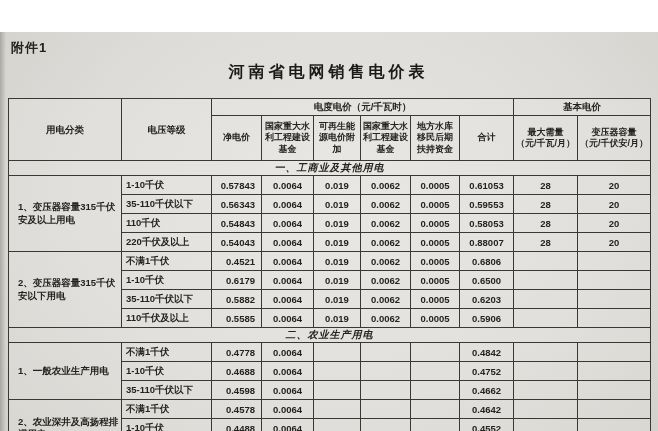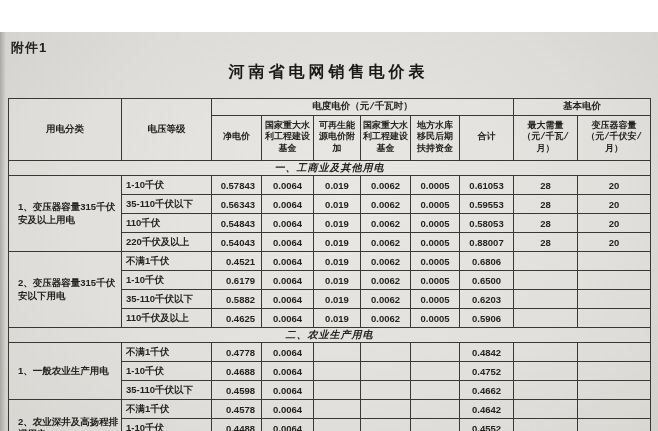--- a/index.html
+++ b/index.html
@@ -42,21 +42,20 @@
     border: 1px solid #3a3833;
     padding: 0 2px;
     overflow: hidden;
     vertical-align: middle;
     font-weight: bold;
     color: #24231f;
   }
   .price-table th {
     font-size: 9px; line-height: 1.25;
     font-weight: bold;
-    font-family: Liberation Mono, monospace;
   }
   tr.group-hdr th { height: 16px; font-size: 9.5px; }
   tr.sub-hdr th { height: 44px; white-space: pre-line; }
   tr.section-row td {
     height: 12px; text-align: center;
     font-size: 10px; letter-spacing: 1px; font-style: italic;
   }
   td.cat {
     text-align: left; font-size: 9.5px;
     padding-left: 9px; padding-right: 2px; line-height: 1.3;
@@ -193,21 +192,21 @@
           <td class="val">0.0064</td>
           <td class="val">0.019</td>
           <td class="val">0.0062</td>
           <td class="val">0.0005</td>
           <td class="val">0.6203</td>
           <td class="val"></td>
           <td class="val"></td>
         </tr>
         <tr>
           <td class="volt">110千伏及以上</td>
-          <td class="val net">0.4625</td>
+          <td class="val net">0.5585</td>
           <td class="val">0.0064</td>
           <td class="val">0.019</td>
           <td class="val">0.0062</td>
           <td class="val">0.0005</td>
           <td class="val">0.5906</td>
           <td class="val"></td>
           <td class="val"></td>
         </tr>
         <tr class="section-row">
           <td colspan="10">二、农业生产用电</td>

